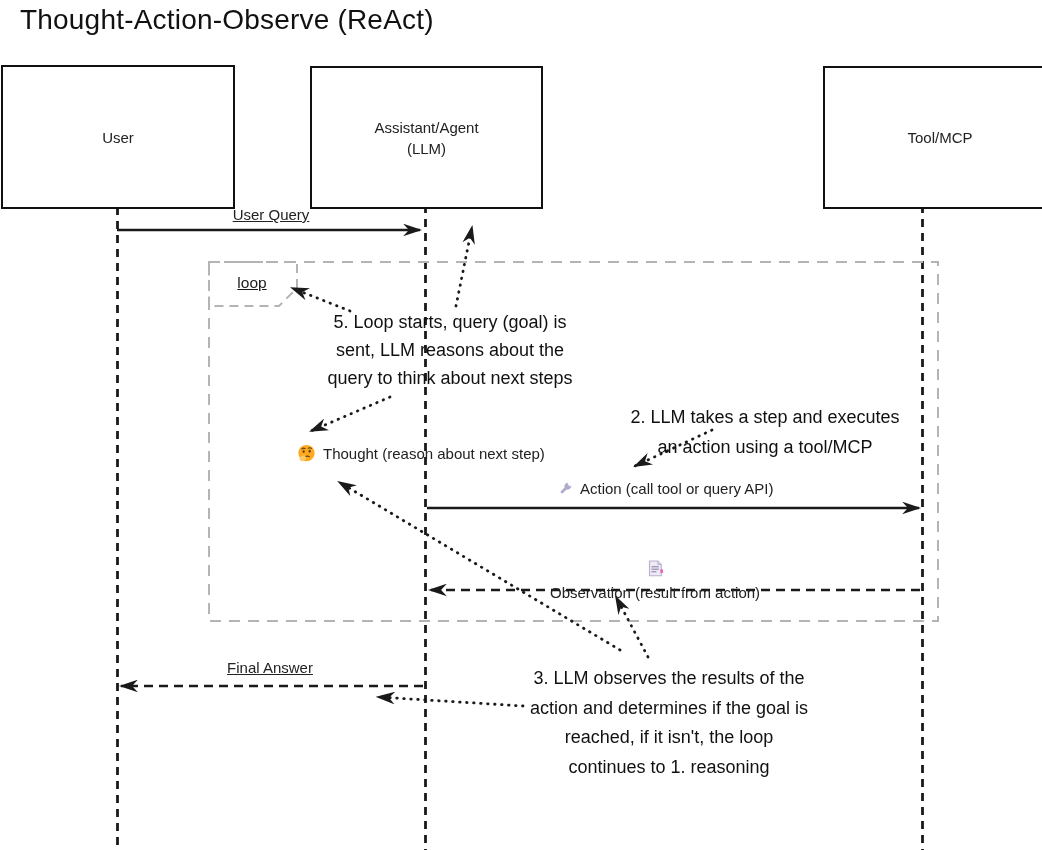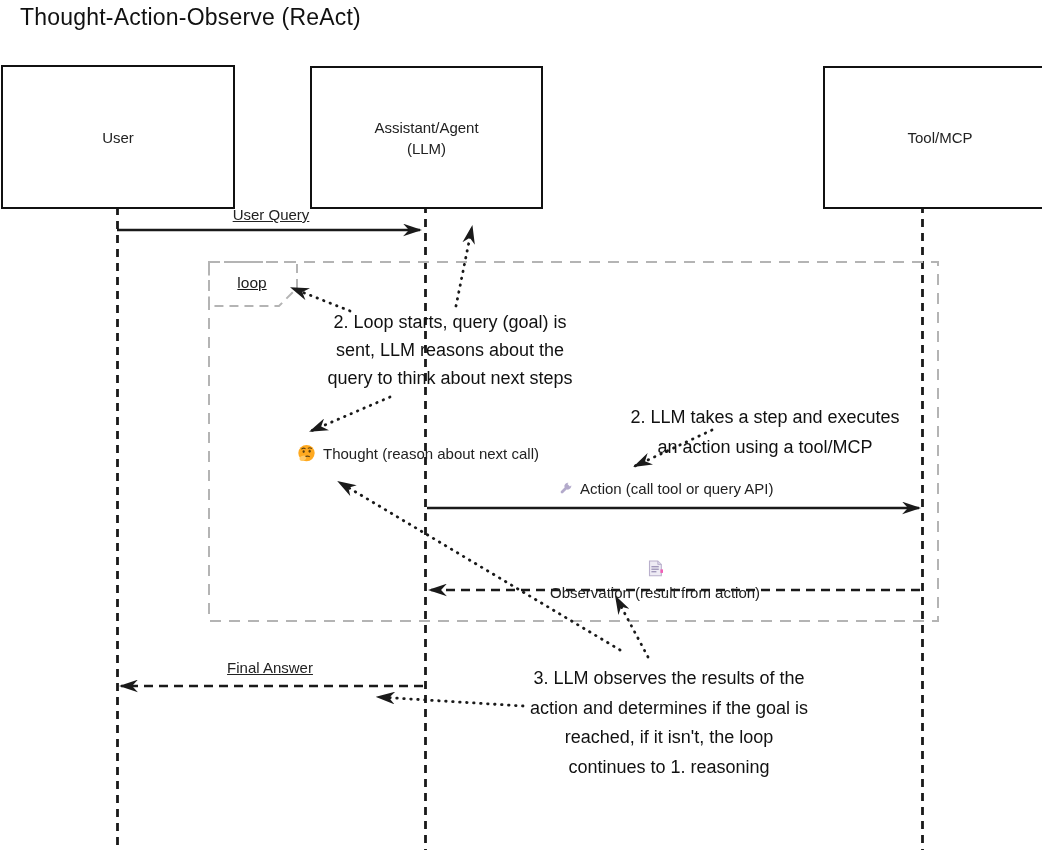--- a/index.html
+++ b/index.html
@@ -2,21 +2,21 @@
 <html><head>
 <meta charset="utf-8">
 <style>
   html,body{margin:0;padding:0;background:#ffffff;}
   .stage{
     position:relative;width:1042px;height:850px;background:#ffffff;overflow:hidden;
     font-family:"Liberation Sans", sans-serif;color:#1a1a1a;
   }
   .overlay{position:absolute;left:0;top:0;width:1042px;height:850px;}
   .title{
-    position:absolute;left:20px;top:4px;font-size:23px;letter-spacing:0.2px;color:#111;
+    position:absolute;left:20px;top:4px;font-size:28px;letter-spacing:0.2px;color:#111;
     white-space:nowrap;
   }
   .actor-box{
     position:absolute;background:#ffffff;border:2.5px solid #111;
     display:flex;align-items:center;justify-content:center;text-align:center;
     font-size:15px;color:#222;white-space:pre-line;line-height:21px;
   }
   .box-user{left:1px;top:65px;width:230px;height:140px;text-align:right;}
   .box-assistant{left:310px;top:66px;width:229px;height:139px;text-align:center;}
   .box-tool{left:806px;top:66px;width:230px;height:139px;margin-left:17px;}
@@ -97,21 +97,21 @@
       <svg width="19" height="19" viewBox="0 0 20 20" xmlns="http://www.w3.org/2000/svg">
         <circle cx="10" cy="9.6" r="8.6" fill="#ffa91f"></circle>
         <ellipse cx="6.2" cy="15" rx="3.6" ry="2.7" fill="#ffc866" transform="rotate(-24 6.2 15)"></ellipse>
         <ellipse cx="7" cy="8" rx="1.15" ry="1.55" fill="#5c4012"></ellipse>
         <ellipse cx="13.3" cy="7.6" rx="1.15" ry="1.55" fill="#5c4012"></ellipse>
         <path d="M5,5.1 Q6.9,3.7 8.6,4.9" stroke="#5c4012" stroke-width="1.1" fill="none" stroke-linecap="round"></path>
         <path d="M11.8,4.5 Q13.6,3.5 15.2,4.7" stroke="#5c4012" stroke-width="1.1" fill="none" stroke-linecap="round"></path>
         <path d="M9.4,13 Q11.3,12.4 13,13.2" stroke="#5c4012" stroke-width="1.2" fill="none" stroke-linecap="round"></path>
       </svg>
     </span>
-    <span>Thought (reason about next call)</span>
+    <span>Thought (reason about next step)</span>
   </div>
 
   <div class="msg-row row-action">
     <span class="ic">
       <svg width="16" height="16" viewBox="0 0 16 16" xmlns="http://www.w3.org/2000/svg">
         <g fill="#b3aacb" transform="rotate(45 8 8)">
           <circle cx="8" cy="4" r="3.3"></circle>
           <rect x="6.6" y="4" width="2.8" height="9.6" rx="1.4"></rect>
           <rect x="6.2" y="-0.6" width="3.6" height="3.4" fill="#ffffff"></rect>
         </g>
@@ -127,21 +127,21 @@
         <path d="M9.8,1 V4.5 H13.3" fill="#d8d2e6" stroke="#b9b0cc" stroke-width="0.9"></path>
         <rect x="3.4" y="6.1" width="7.4" height="1.25" fill="#9a90b5"></rect>
         <rect x="3.4" y="8.6" width="7.4" height="1.25" fill="#9a90b5"></rect>
         <rect x="3.4" y="11.1" width="5" height="1.25" fill="#9a90b5"></rect>
         <rect x="12.4" y="9.4" width="2.6" height="3.5" fill="#f05fb5"></rect>
       </svg>
     </span>
     <span>Observation (result from action)</span>
   </div>
 
-  <div class="note note-1">2. Loop starts, query (goal) is
+  <div class="note note-1">5. Loop starts, query (goal) is
 sent, LLM reasons about the
 query to think about next steps</div>
   <div class="note note-2">2. LLM takes a step and executes
 an action using a tool/MCP</div>
   <div class="note note-3">3. LLM observes the results of the
 action and determines if the goal is
 reached, if it isn't, the loop
 continues to 1. reasoning</div>
 
 </div>

